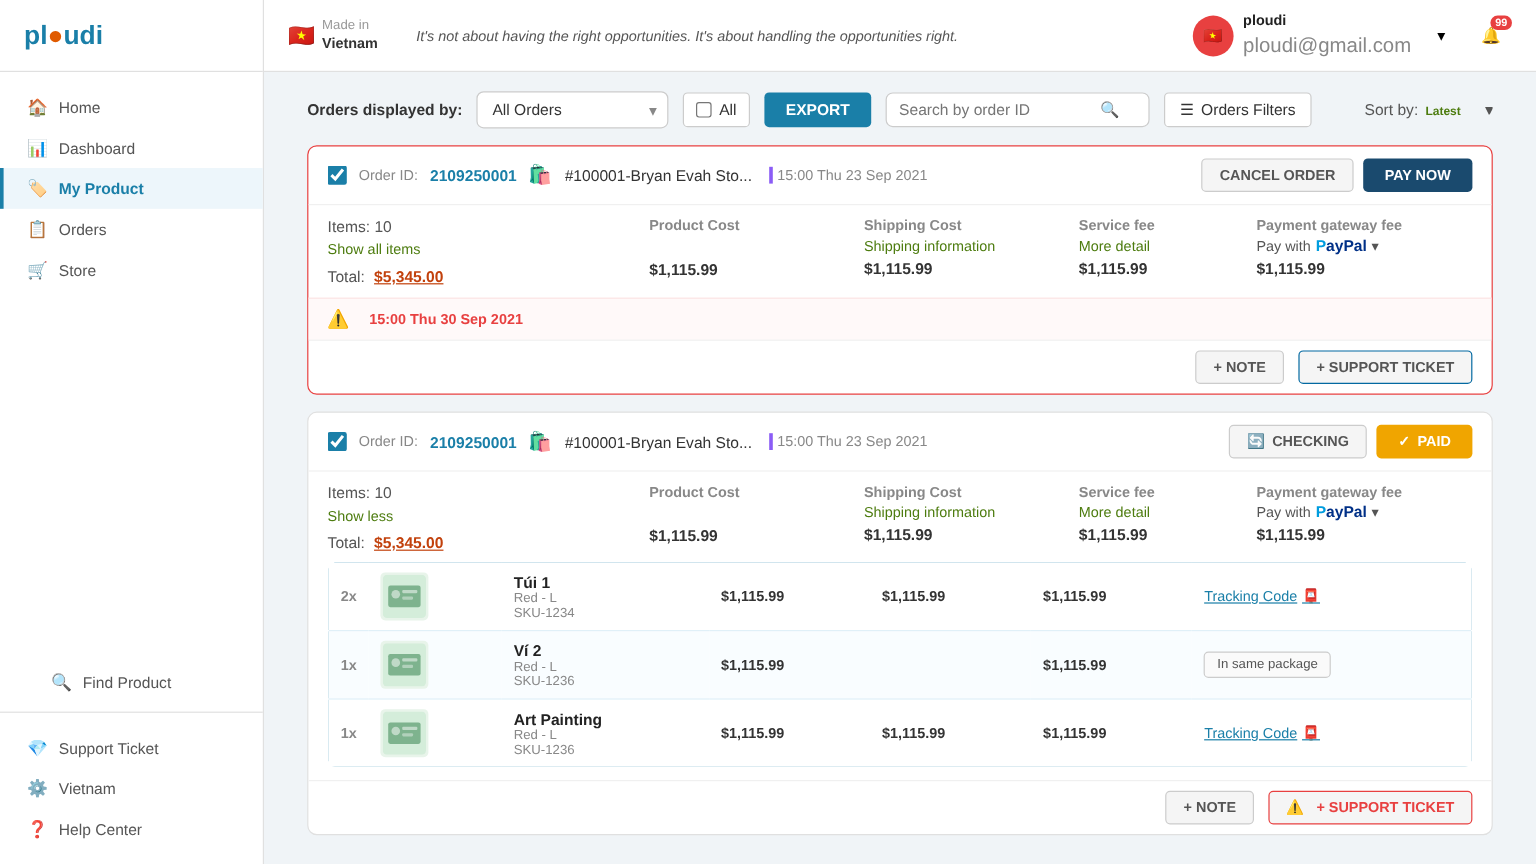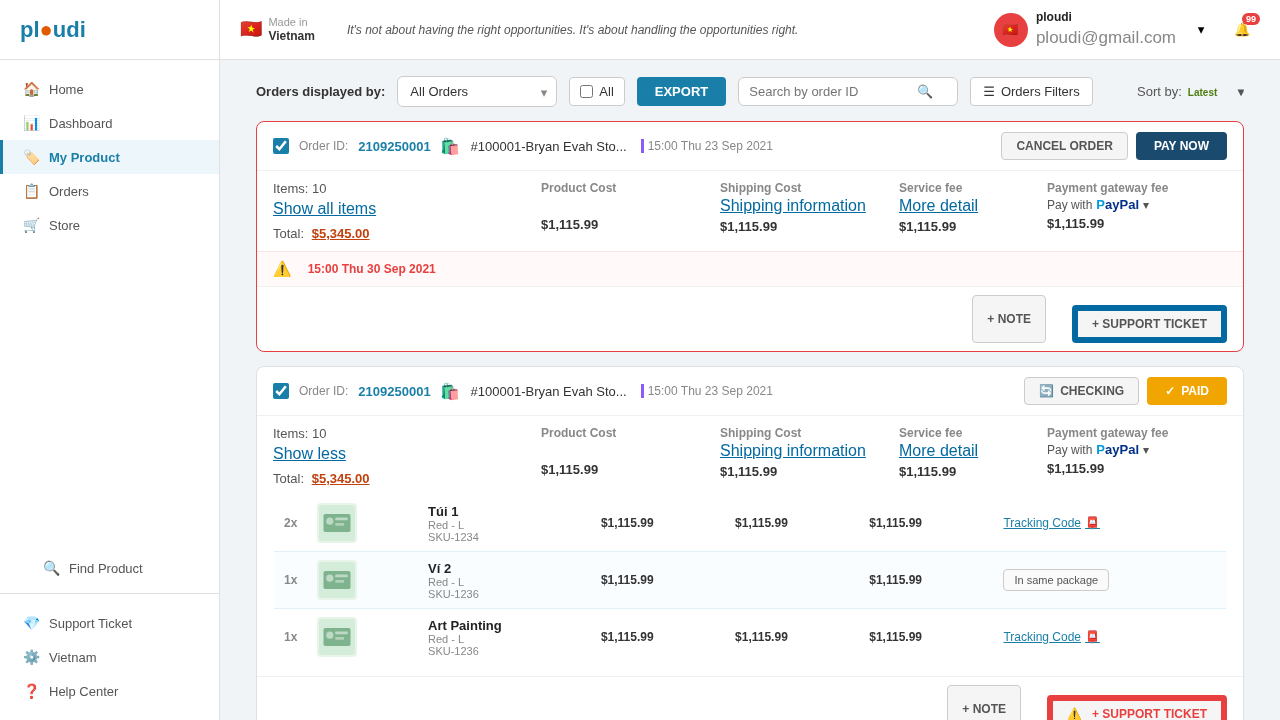--- a/index.html
+++ b/index.html
@@ -65,35 +65,35 @@
     .btn-cancel { border: 1px solid #ccc; background: #f5f5f5; color: #555; border-radius: 4px; padding: 6px 14px; font-size: 12px; font-weight: 600; cursor: pointer; }
     .btn-pay { background: #1a4a6e; color: #fff; border: none; border-radius: 4px; padding: 6px 18px; font-size: 12px; font-weight: 700; cursor: pointer; }
     .btn-checking { display: flex; align-items: center; gap: 6px; border: 1px solid #ccc; background: #f5f5f5; color: #555; border-radius: 4px; padding: 6px 14px; font-size: 12px; font-weight: 600; cursor: pointer; }
     .btn-paid { display: flex; align-items: center; gap: 6px; background: #f0a500; color: #fff; border: none; border-radius: 4px; padding: 6px 18px; font-size: 12px; font-weight: 700; cursor: pointer; }
 
     
     .order-body { padding: 10px 16px; }
     .order-cols { display: grid; grid-template-columns: 260px 1fr 1fr 140px 180px; gap: 8px; align-items: start; }
     .col-label { font-size: 12px; color: #888; margin-bottom: 2px; font-weight: 600; }
     .col-value { font-size: 13px; color: #333; font-weight: 600; }
-    .link-blue { color: #0369a1; text-decoration: underline; cursor: pointer; font-size: 16px; }
+    .link-blue { color: #4d7c0f; cursor: pointer; font-size: 12px; }
     .total-label { color: #555; }
     .total-value { font-weight: 700; color: #c2410c; text-decoration: underline; }
     .paypal-row { display: flex; align-items: center; gap: 4px; font-size: 12px; color: #555; }
     .paypal-logo { color: #003087; font-weight: 800; font-size: 13px; }
     .paypal-logo span { color: #009cde; }
 
     
     .alert-msg { display: flex; align-items: center; gap: 8px; padding: 8px 16px; color: #e84040; font-size: 12px; border-top: 1px solid #fce4e4; background: #fff9f9; }
     .alert-deadline { color: #e84040; font-weight: 700; }
 
     
-    .action-row { display: flex; gap: 26px; padding: 8px 16px; border-top: 1px solid #f0f0f0; justify-content: flex-end; }
+    .action-row { display: flex; gap: 12px; padding: 8px 16px; border-top: 1px solid #f0f0f0; justify-content: flex-end; }
     .btn-note { display: flex; align-items: center; gap: 6px; border: 1px solid #ccc; background: #f5f5f5; color: #555; border-radius: 4px; padding: 6px 14px; font-size: 12px; font-weight: 600; cursor: pointer; }
-    .btn-support { display: flex; align-items: center; gap: 6px; border: 6px solid #0369a1; background: #f5f5f5; color: #555; border-radius: 4px; padding: 6px 14px; font-size: 12px; font-weight: 600; cursor: pointer; margin-top: 10px; }
+    .btn-support { display: flex; align-items: center; gap: 6px; border: 1px solid #0369a1; background: #f5f5f5; color: #555; border-radius: 4px; padding: 6px 14px; font-size: 12px; font-weight: 600; cursor: pointer; }
     .btn-support.alert-btn { border-color: #e84040; color: #e84040; }
 
     
     .product-table { width: 100%; border-collapse: collapse; margin-top: 8px; border: 1px solid #1a7fa8; border-radius: 6px; overflow: hidden; }
     .product-table tr { border-bottom: 1px solid #e0f0f8; }
     .product-table tr:last-child { border-bottom: none; }
     .product-table td { padding: 8px 10px; vertical-align: middle; font-size: 12px; }
     .product-img { width: 40px; height: 40px; border-radius: 4px; background: #e8f4ea; overflow: hidden; display: flex; align-items: center; justify-content: center; }
     .product-img svg { width: 36px; height: 36px; }
     .product-name { font-weight: 600; font-size: 13px; color: #222; }

